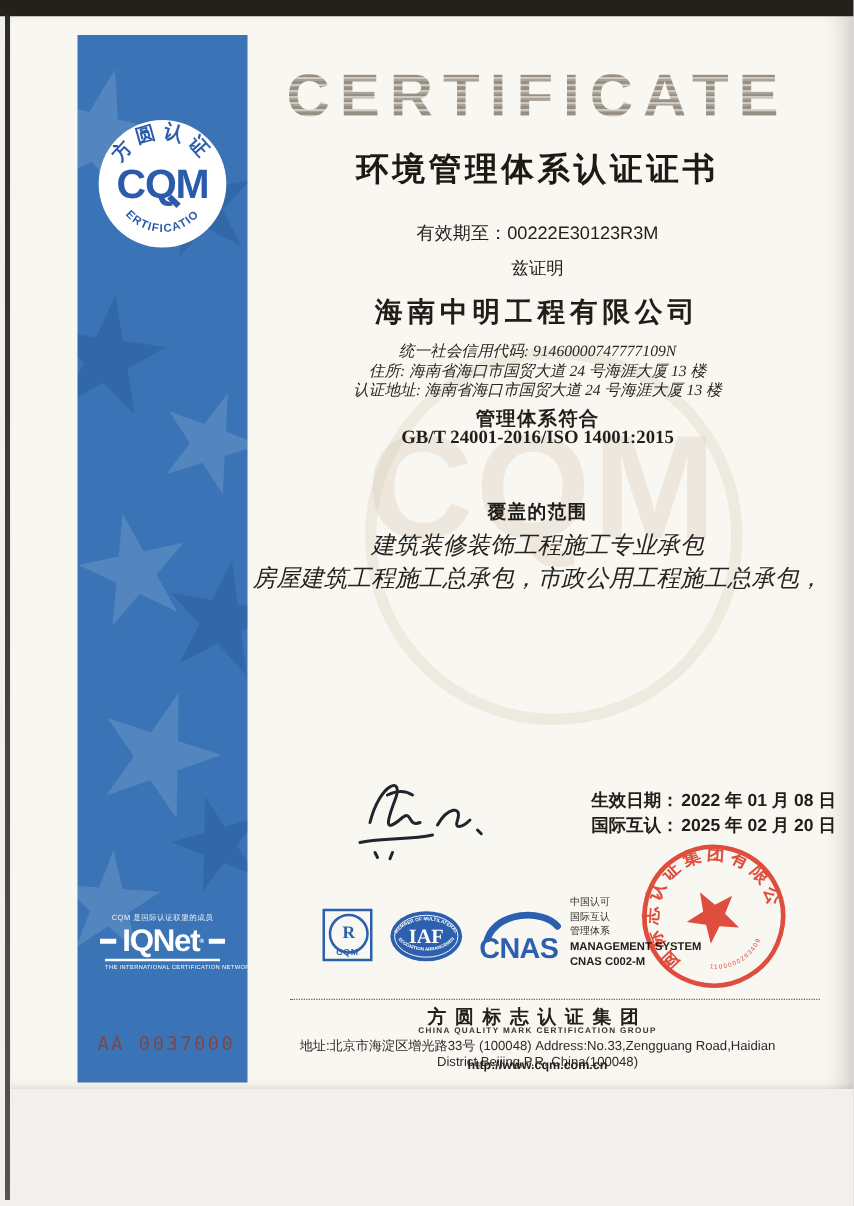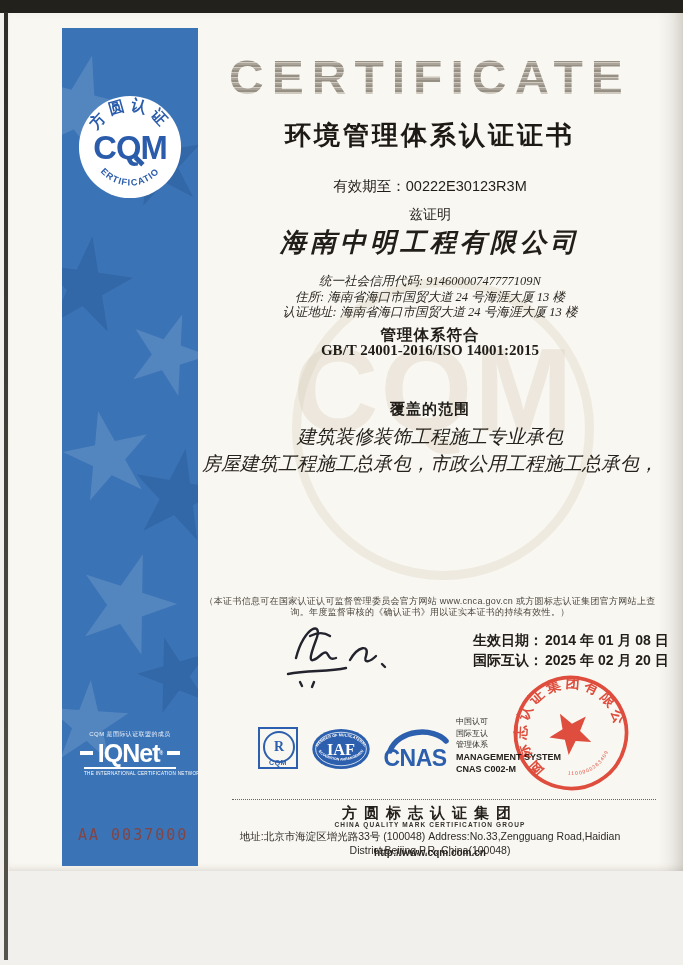--- a/index.html
+++ b/index.html
@@ -43,22 +43,22 @@
   
   .content { position:absolute; left:195px; top:0; width:470px; height:903px; }
   .cblock { position:absolute; left:0; width:100%; text-align:center; }
 
   .cert-word { top:50px; font-size:48px; font-weight:bold; letter-spacing:8px;
                background:repeating-linear-gradient(180deg,#968f84 0 2px,#cfc9bf 2px 3.5px,#aaa399 3.5px 5px);
                -webkit-background-clip:text; background-clip:text; color:transparent; }
   .title   { top:118px; font-size:26px; font-weight:bold; letter-spacing:3px; color:#1d1a16; }
   .certno  { top:177px; font-size:14.5px; }
   .certify { top:206px; font-size:14px; }
-  .company { top:225px; font-size:26px; font-weight:600; letter-spacing:4px;
-             font-family:"Liberation Serif", serif;font-style:italic; }
+  .company { top:235px; font-size:22px; font-weight:600; letter-spacing:4px;
+             font-family:"Liberation Serif", serif; }
   .info    { top:274px; font-size:12.5px; line-height:15.5px;
              font-family:"Liberation Serif", serif; font-style:italic; color:#2a2620; }
   .conform { top:325px; font-size:15.5px; font-weight:bold; letter-spacing:1px; }
   .standard{ top:342px; font-size:15px; font-weight:bold; font-family:"Liberation Serif", serif; }
   .scope-label { top:400px; font-size:15px; font-weight:bold; letter-spacing:1px; }
   .scope   { top:423px; font-size:19px; line-height:27px;
              font-family:"Liberation Serif", serif; font-style:italic; color:#26221c; }
   .disclaimer { top:596px; font-size:9px; line-height:11px; color:#4a453f; letter-spacing:.3px; }
   .sig { position:absolute; left:75px; top:610px; }
   .dates { position:absolute; left:278px; top:630px; font-size:14px; font-weight:bold; line-height:20px; white-space:nowrap; }
@@ -156,38 +156,34 @@
       <div>住所: 海南省海口市国贸大道 24 号海涯大厦 13 楼</div>
       <div>认证地址: 海南省海口市国贸大道 24 号海涯大厦 13 楼</div>
     </div>
     <div class="cblock conform">管理体系符合</div>
     <div class="cblock standard">GB/T 24001-2016/ISO 14001:2015</div>
     <div class="cblock scope-label">覆盖的范围</div>
     <div class="cblock scope">
       <div>建筑装修装饰工程施工专业承包</div>
       <div>房屋建筑工程施工总承包，市政公用工程施工总承包，</div>
     </div>
-    <div class="cblock disclaimer">
-      <div>（本证书信息可在国家认证认可监督管理委员会官方网站 www.cnca.gov.cn 或方圆标志认证集团官方网站上查</div>
-      <div>询。年度监督审核的《确认证书》用以证实本证书的持续有效性。）</div>
-    </div>
 
     <svg class="sig" width="130" height="82" viewBox="0 0 130 82">
       <g fill="none" stroke="#23232e" stroke-width="2.4" stroke-linecap="round">
         <path d="M 26 48 C 34 16, 54 10, 46 30 C 40 46, 36 58, 52 44 C 60 38, 56 52, 66 48"></path>
         <path d="M 40 26 C 48 22, 54 22, 60 26"></path>
         <path d="M 80 50 C 88 36, 100 34, 96 46 C 93 54, 100 52, 106 46"></path>
         <path d="M 112 54 l 3 3"></path>
         <path d="M 18 64 C 38 60, 58 62, 76 58"></path>
         <path d="M 30 72 l 2 4 M 44 72 l -2 5"></path>
       </g>
     </svg>
 
     <div class="dates">
-      <div class="date-row"><span>生效日期：</span><span>2014 年 01 月 08 日</span></div>
+      <div class="date-row"><span>生效日期：</span><span>2022 年 01 月 08 日</span></div>
       <div class="date-row"><span>国际互认：</span><span>2025 年 02 月 20 日</span></div>
     </div>
   </div>
 
   <div class="rcqm">
     <div class="rcqm-circle">R</div>
     <div class="rcqm-label">CQM</div>
   </div>
 
   <svg class="iaf" width="62" height="44" viewBox="0 0 64 46">

